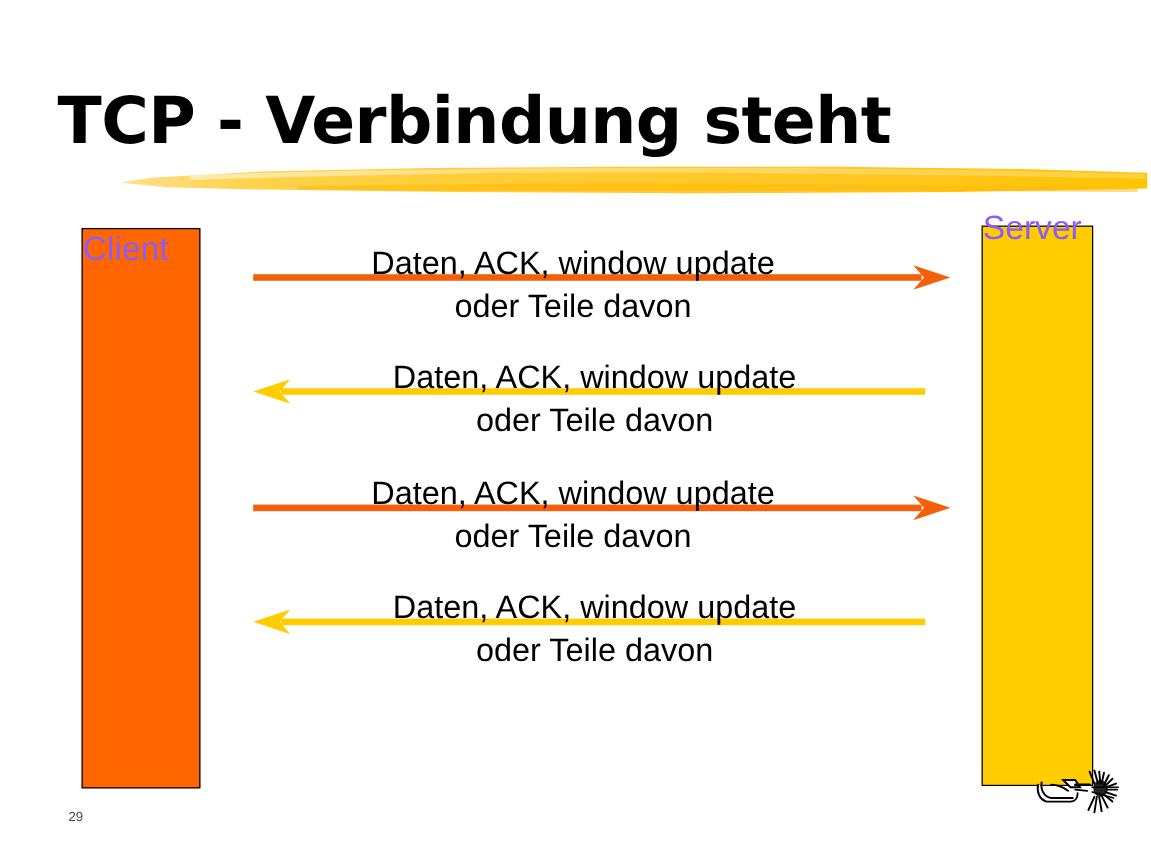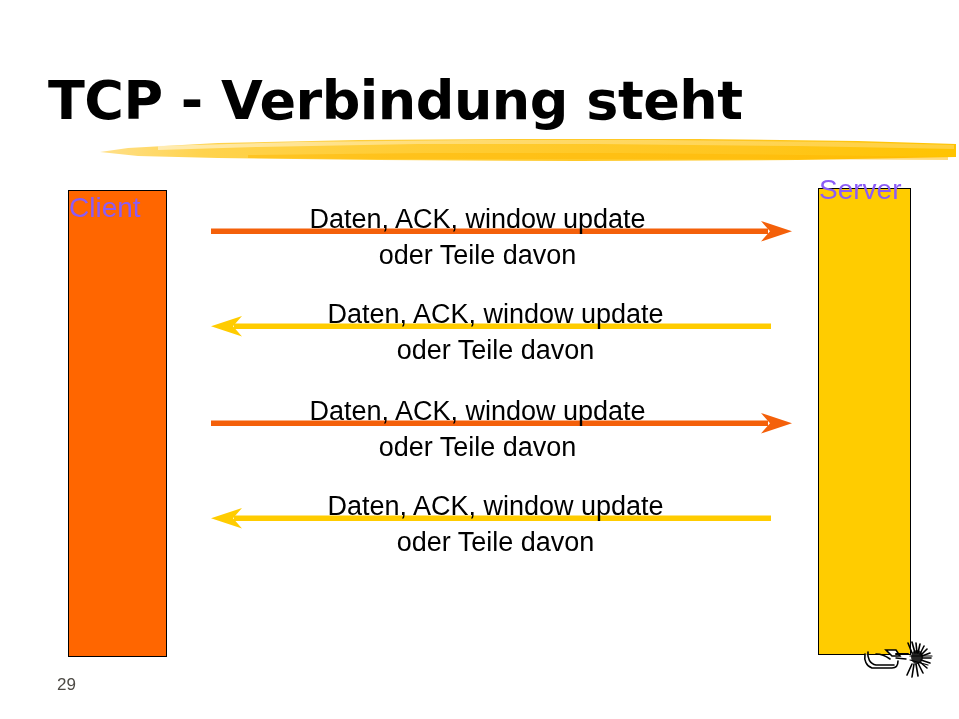--- a/index.html
+++ b/index.html
@@ -104,21 +104,21 @@
   
   .row-right .msg-text { transform: translateX(-6px); }
   .row-left  .msg-text { transform: translateX(12px); }
 
   
   #page-number {
     position: absolute;
     left: 57px;
     top: 676px;
     font-family: "Liberation Sans", sans-serif;
-    font-size: 17px;
+    font-size: 11px;
     color: #4d4a45;
     line-height: 1;
   }
 
   
   #corner-bug {
     position: absolute;
     left: 862px;
     top: 640px;
     width: 80px;

